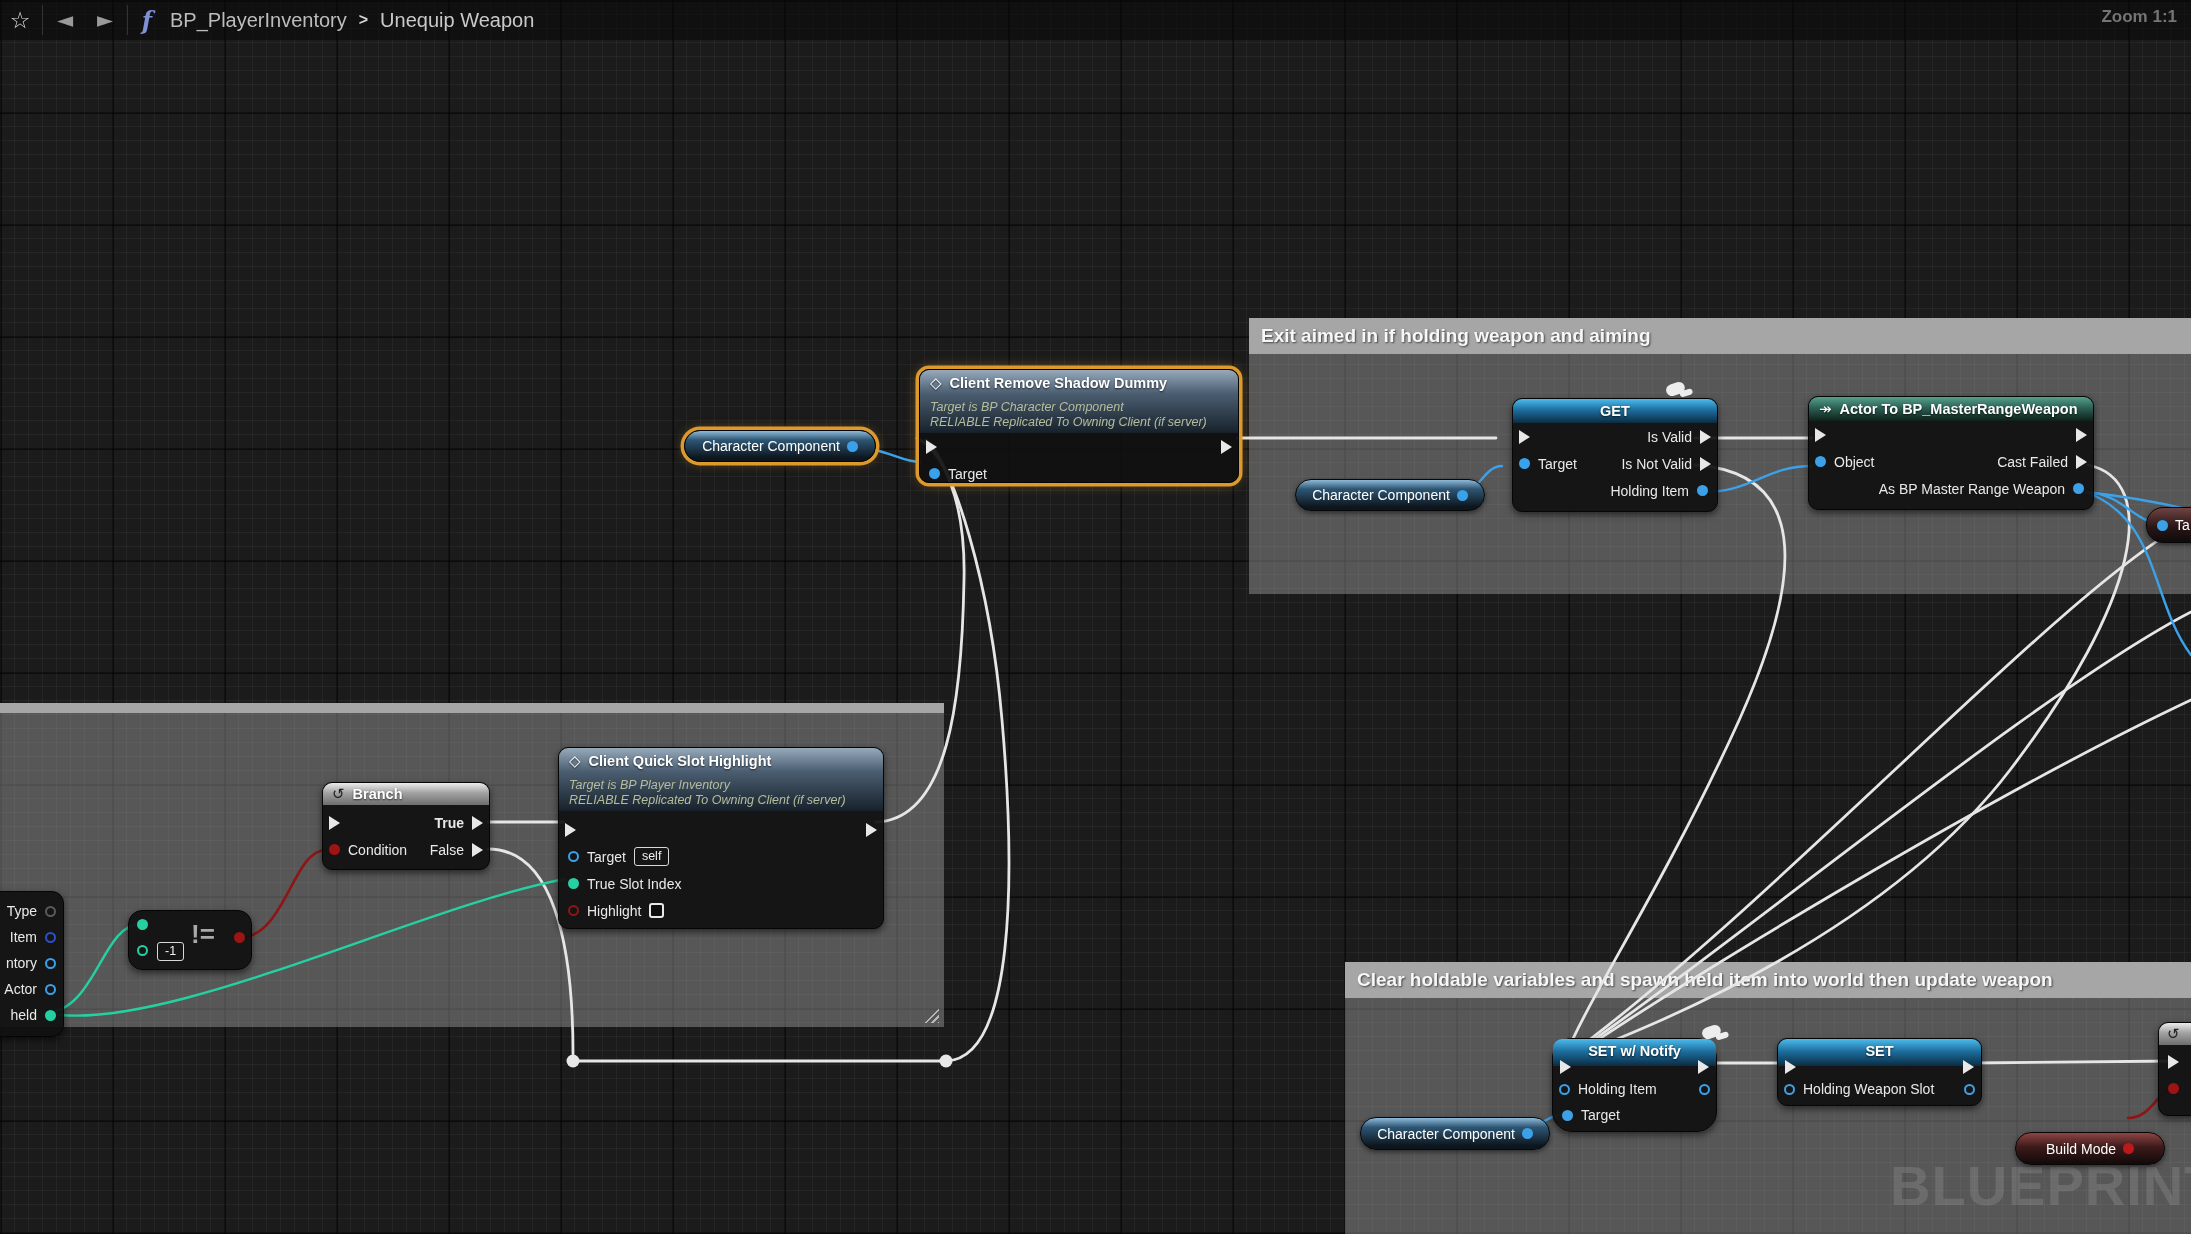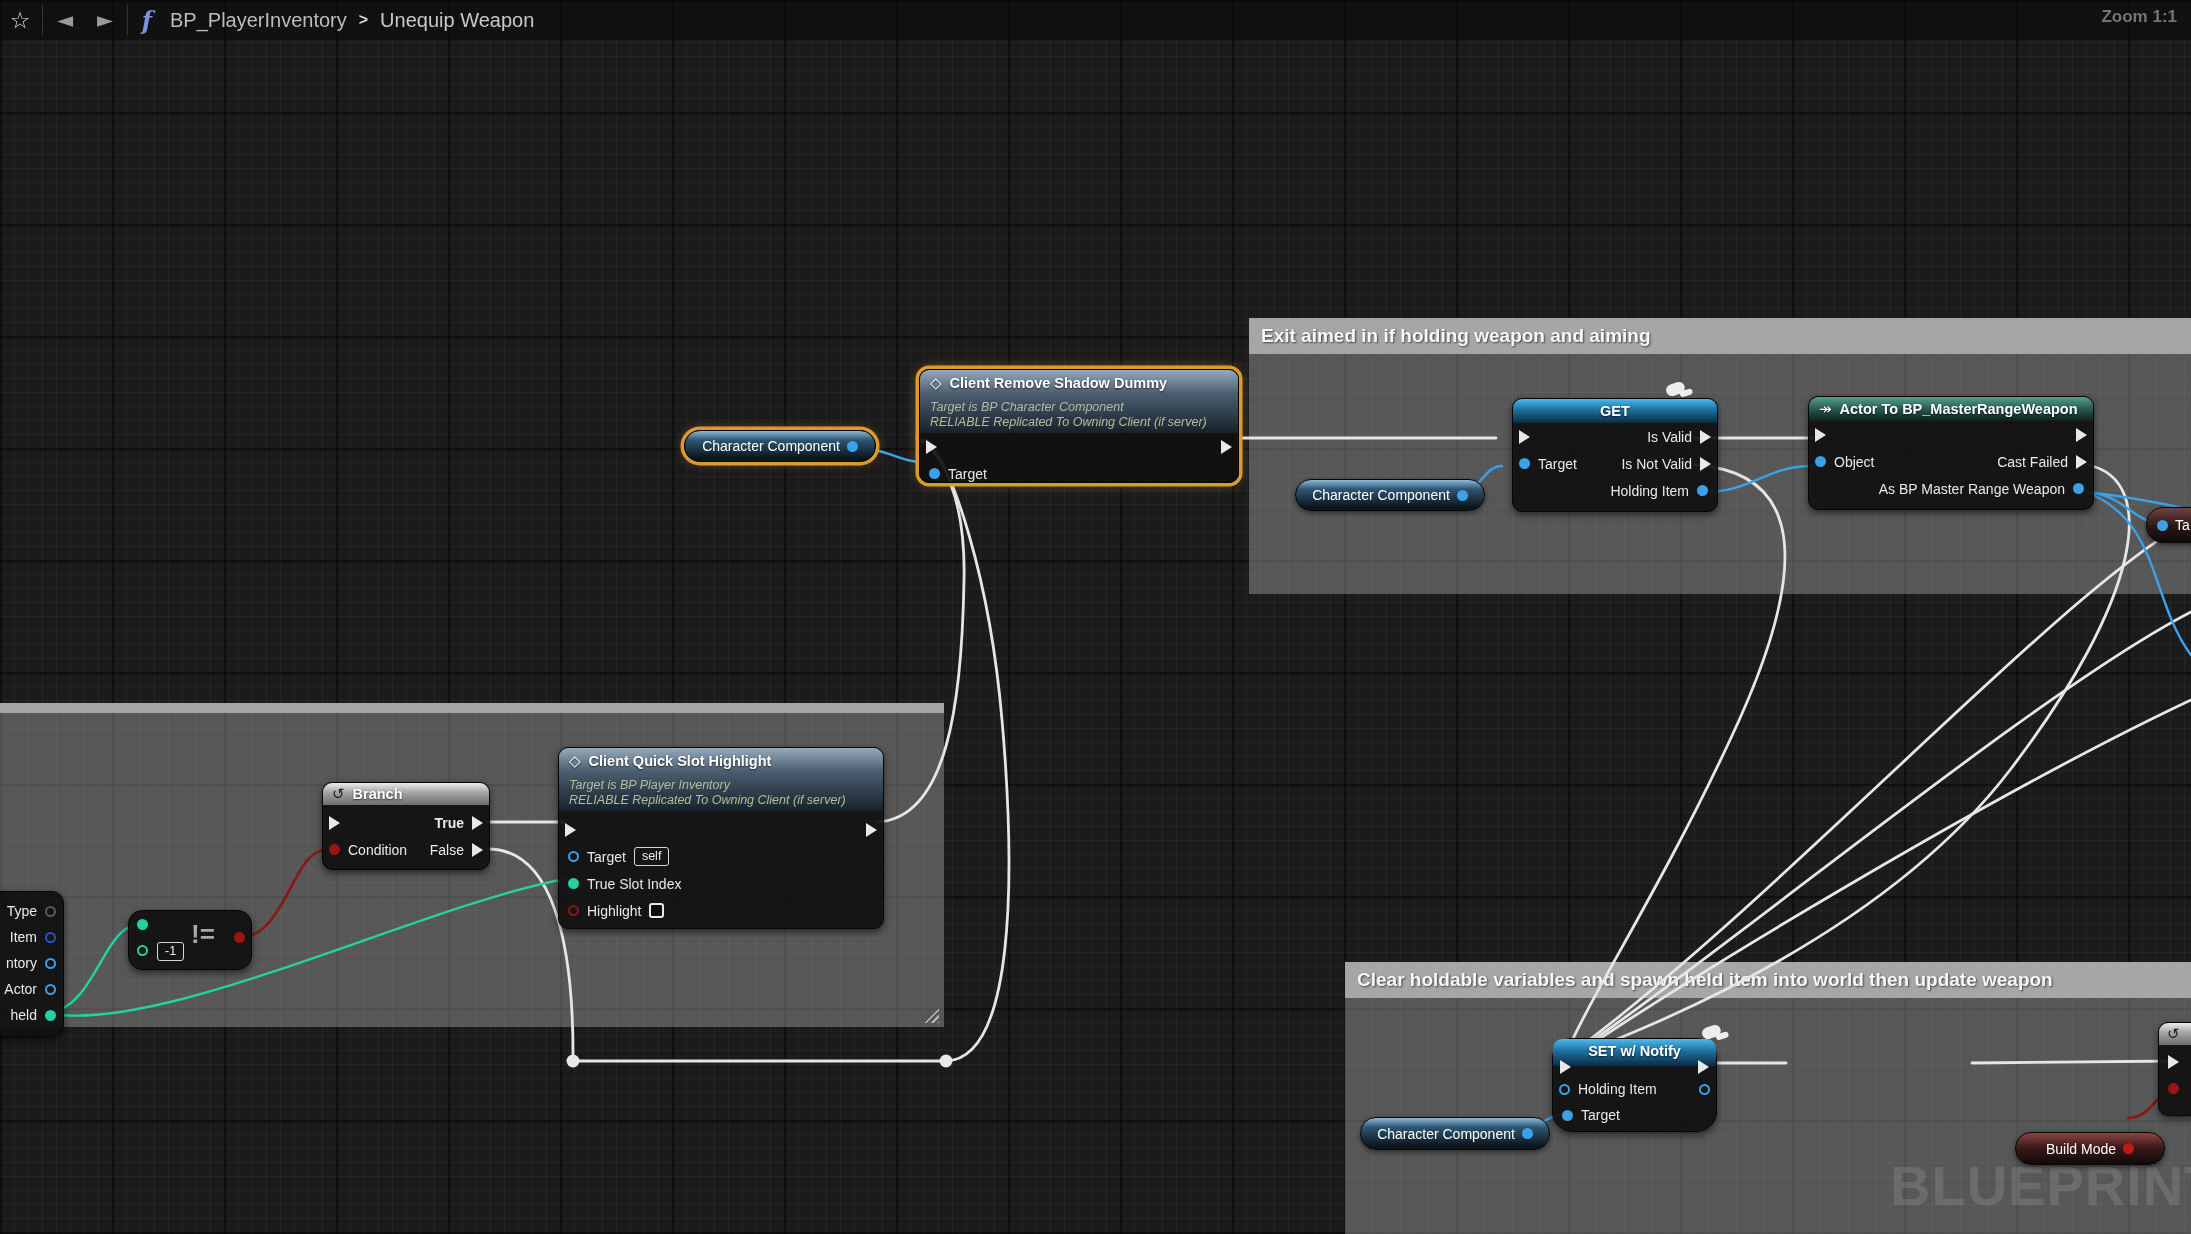--- a/index.html
+++ b/index.html
@@ -319,20 +319,34 @@
       </span>
       <span class="dpin" style="--pc:#3ba1e8;"></span>
     </div>
     <div class="row" style="height:26px;">
       <span class="dpin filled" style="--pc:#3ba1e8;"></span>
       <span>Target</span>
     </div>
   </div>
   <div class="bubble" style="left:1702px;top:1026px;"></div>
 
+  <div class="node" style="left:1777px;top:1038px;width:203px;height:66px;">
+    <div class="nhead hd-blue hd-center" style="height:24px;padding:3px 8px 0;">
+      <span class="ttl">SET</span>
+      <span class="xpin" style="position:absolute;left:7px;bottom:-8px;"></span>
+      <span class="xpin" style="position:absolute;right:7px;bottom:-8px;"></span>
+    </div>
+    <div class="row split" style="margin-top:10px;height:26px;">
+      <span class="side">
+        <span class="dpin" style="--pc:#3ba1e8;"></span>
+        <span>Holding Weapon Slot</span>
+      </span>
+      <span class="dpin" style="--pc:#3ba1e8;"></span>
+    </div>
+  </div>
 
   <div class="pill pill-red" style="left:2015px;top:1102px;width:128px;height:31px;margin-top:30px;">
     <span>Build Mode</span>
     <span class="dpin filled" style="--pc:#c01818;"></span>
   </div>
 
   <div class="node" style="left:2158px;top:1022px;width:60px;height:92px;border-radius:10px 0 0 10px;">
     <div class="nhead hd-branch" style="padding:2px 8px 1px;border-radius:9px 0 0 0;">
       <span class="ico" style="color:#222;text-shadow:none;">↺</span>
     </div>

